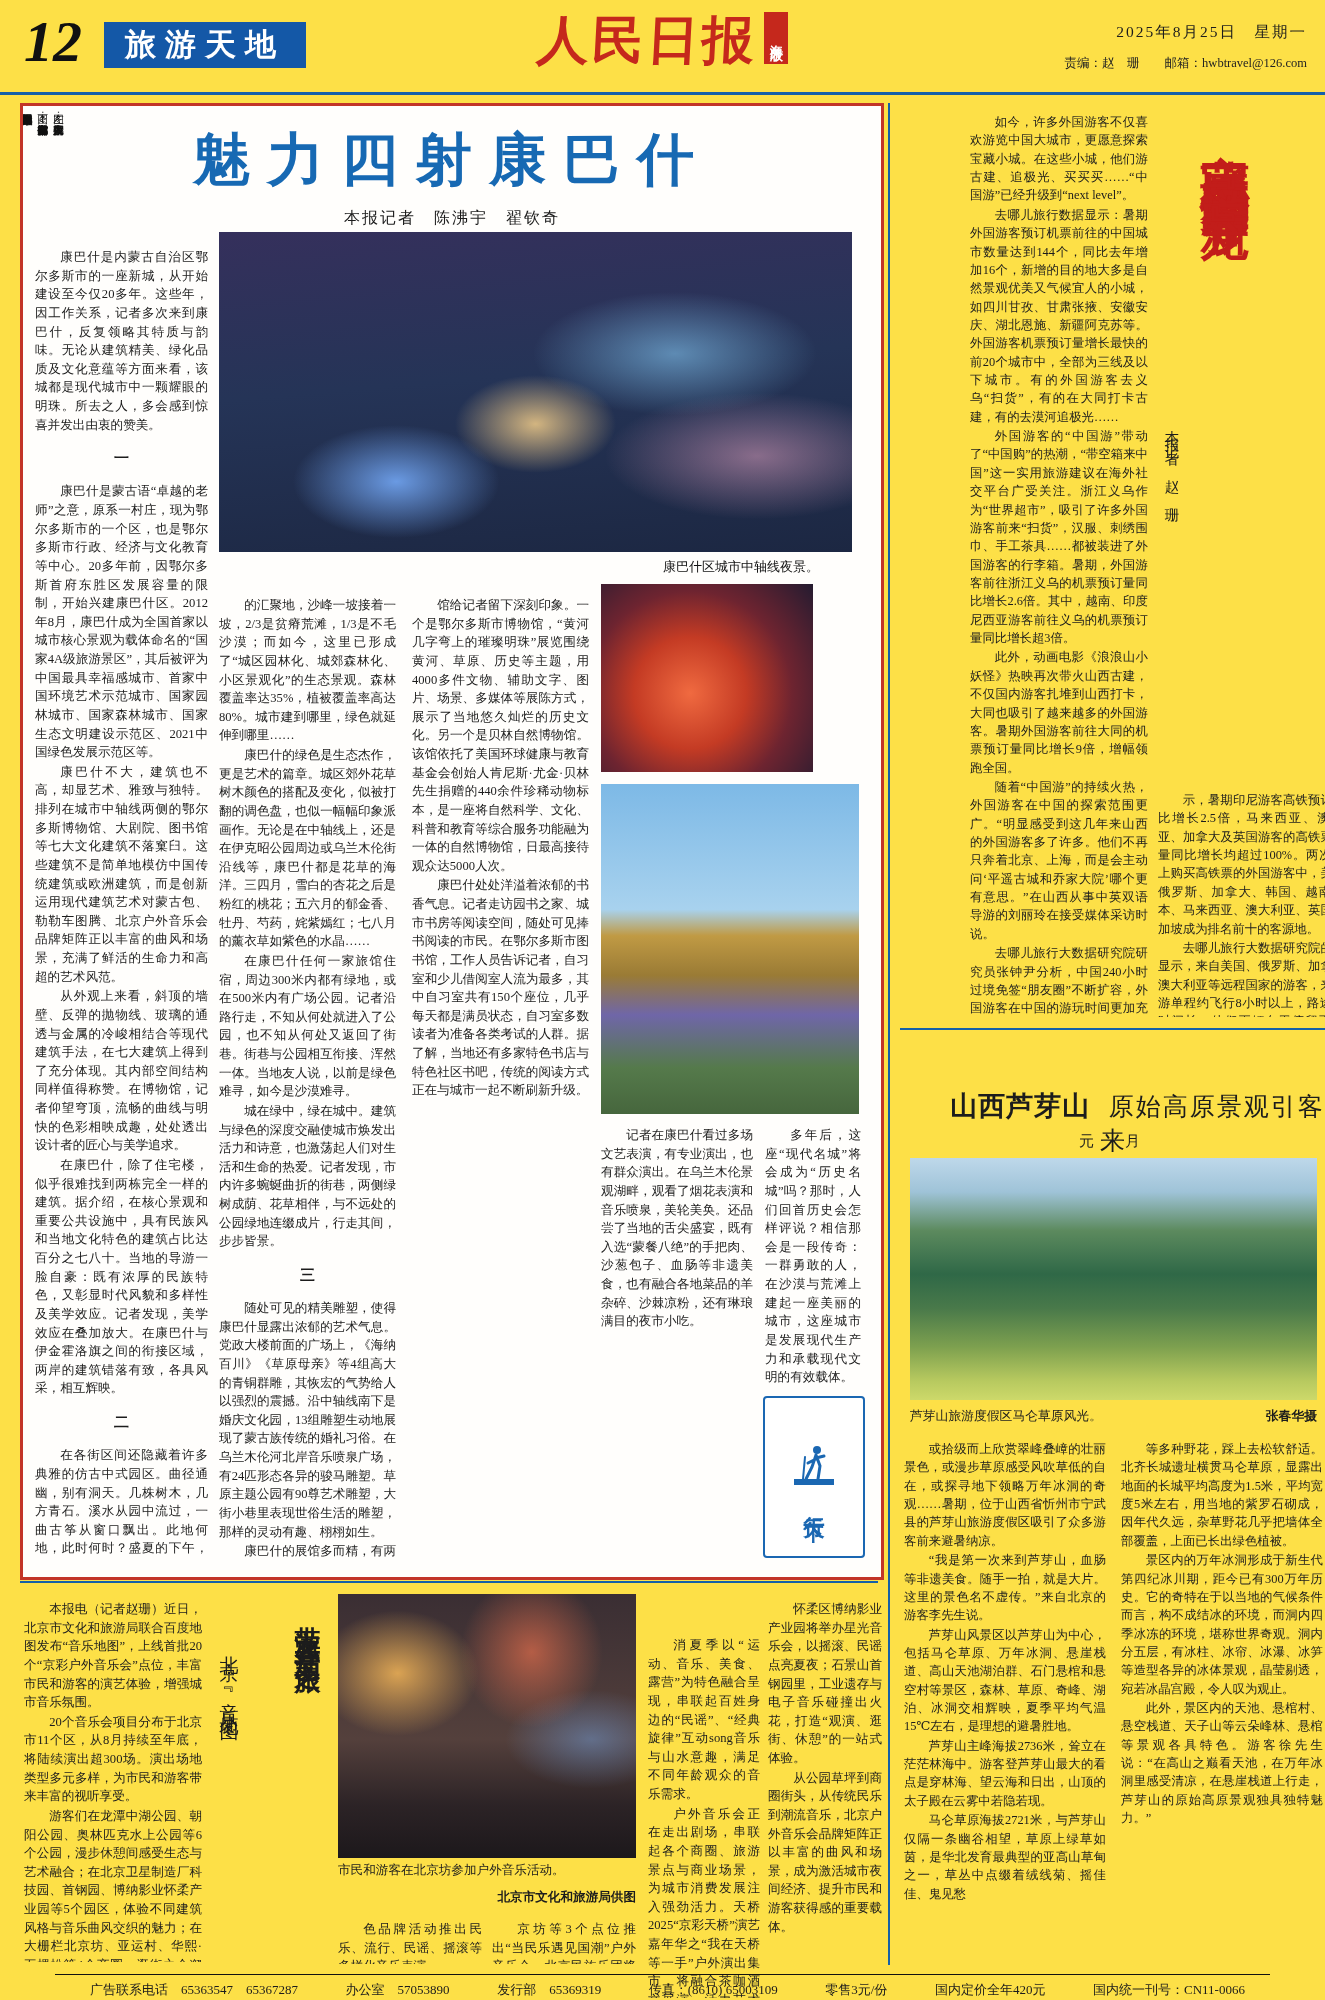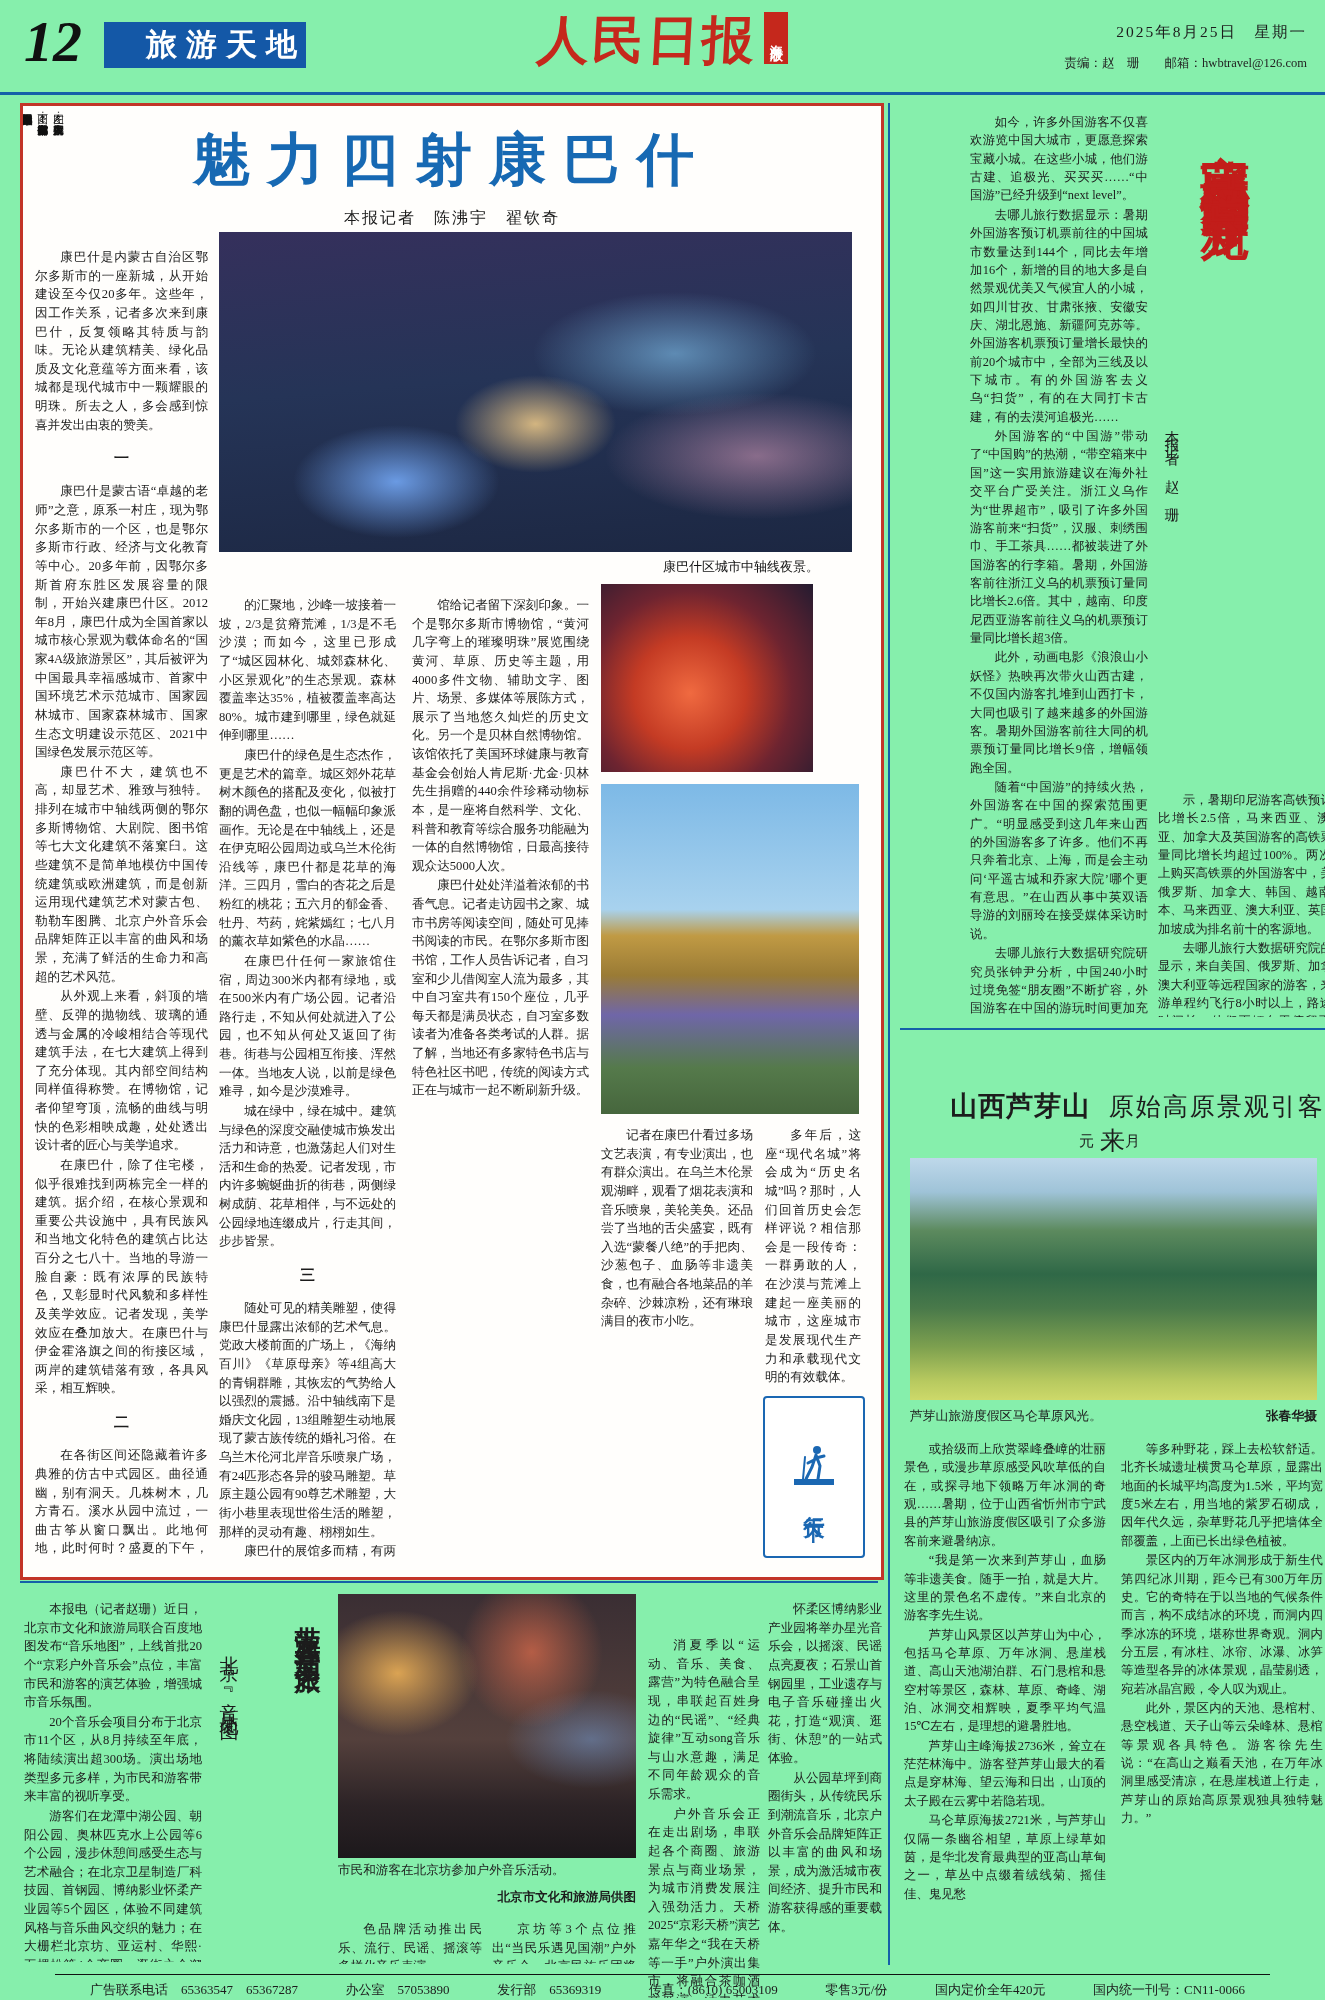--- a/index.html
+++ b/index.html
@@ -1,22 +1,22 @@
 <!DOCTYPE html>
 <html><head>
 <meta charset="utf-8">
 <style>
   html,body{margin:0;padding:0;background:#e8e8e4;}
-  .page{position:relative;width:1325px;height:2000px;background:#86efac;margin:0 auto;overflow:hidden;
+  .page{position:relative;width:1325px;height:2000px;background:#fde047;margin:0 auto;overflow:hidden;
         font-family:"Liberation Serif","DejaVu Serif",serif;color:#1c1c1c;}
   
   .pnum{position:absolute;left:24px;top:8px;font:italic bold 58px "Liberation Serif",serif;color:#111;}
   .secbox{position:absolute;left:104px;top:22px;width:202px;height:46px;background:#1458a7;color:#fff;
           font-family:"Liberation Sans",sans-serif;font-weight:bold;font-size:31px;line-height:46px;
-          text-align:right;letter-spacing:9px;}
+          text-align:center;letter-spacing:9px;}
   .masthead{position:absolute;left:0;right:0;top:12px;display:flex;justify-content:center;align-items:flex-start;gap:7px;}
   .mh-title{font-size:52px;font-weight:bold;color:#c5281c;letter-spacing:3px;line-height:1.1;
             font-family:"Liberation Serif",serif;transform:skewX(-3deg);}
   .edition{width:24px;height:52px;background:#c5281c;color:#fff;writing-mode:vertical-rl;
            font-size:13px;font-weight:bold;text-align:center;line-height:24px;letter-spacing:2px;}
   .hright{position:absolute;right:18px;top:22px;text-align:right;}
   .hdate{font-size:15.5px;letter-spacing:2px;}
   .heditor{font-size:12.5px;margin-top:12px;color:#222;}
   .rule{position:absolute;background:#1560a8;}
   .r-top{left:0;top:92px;width:1325px;height:3px;}

